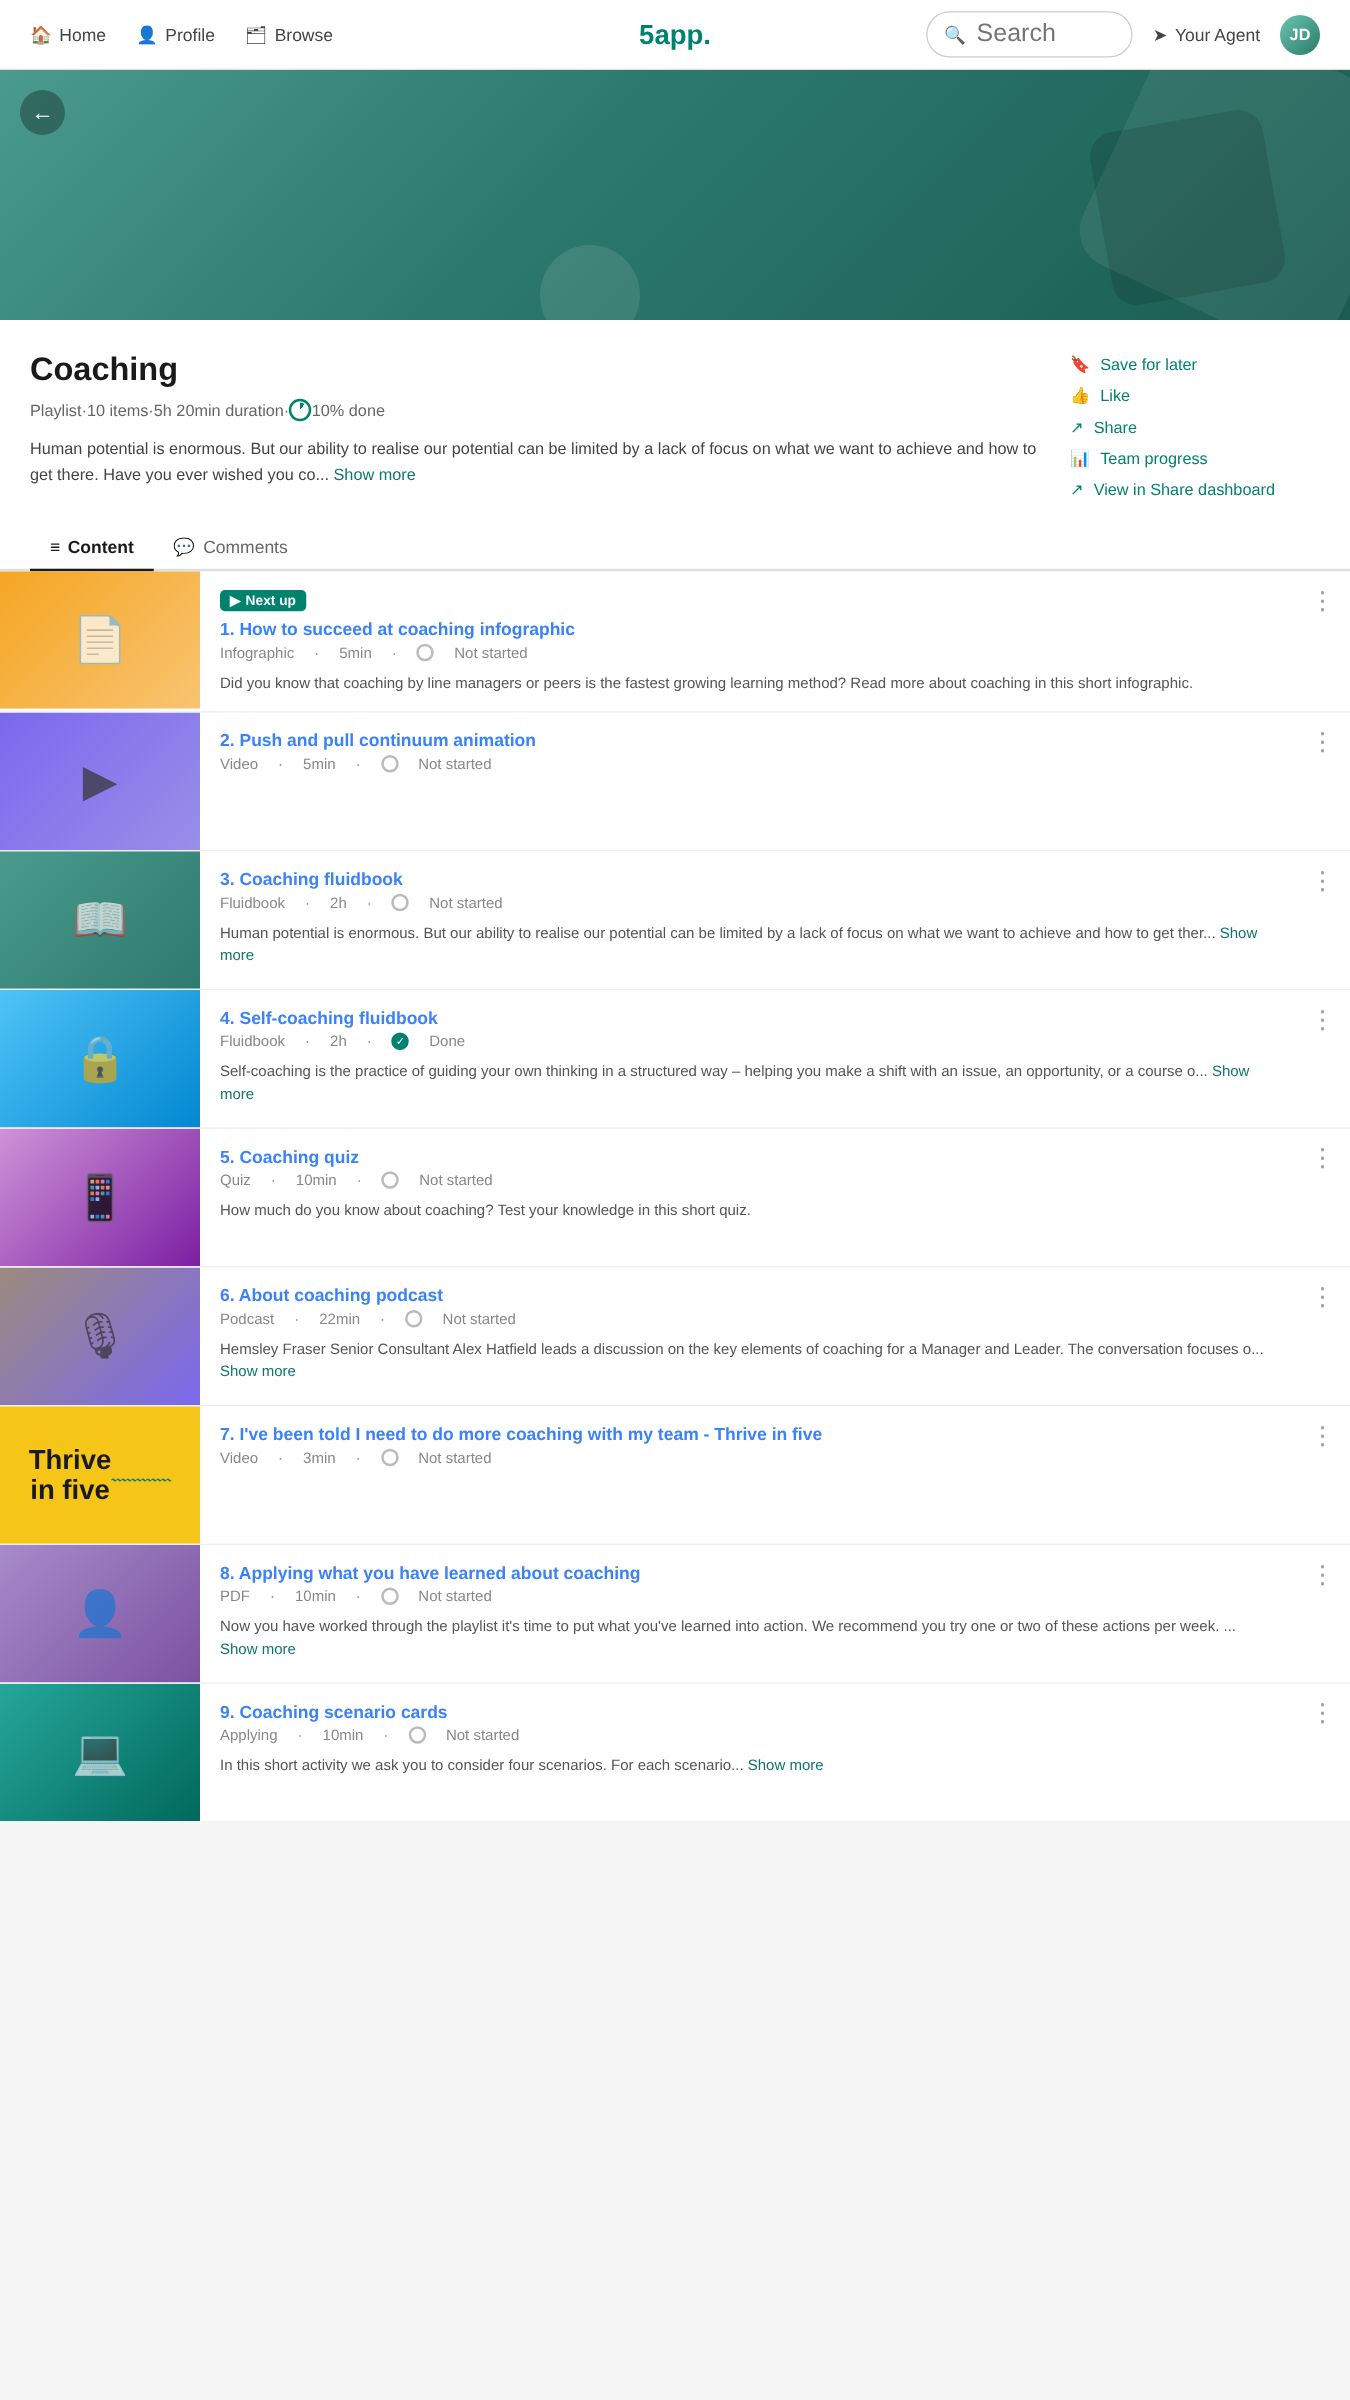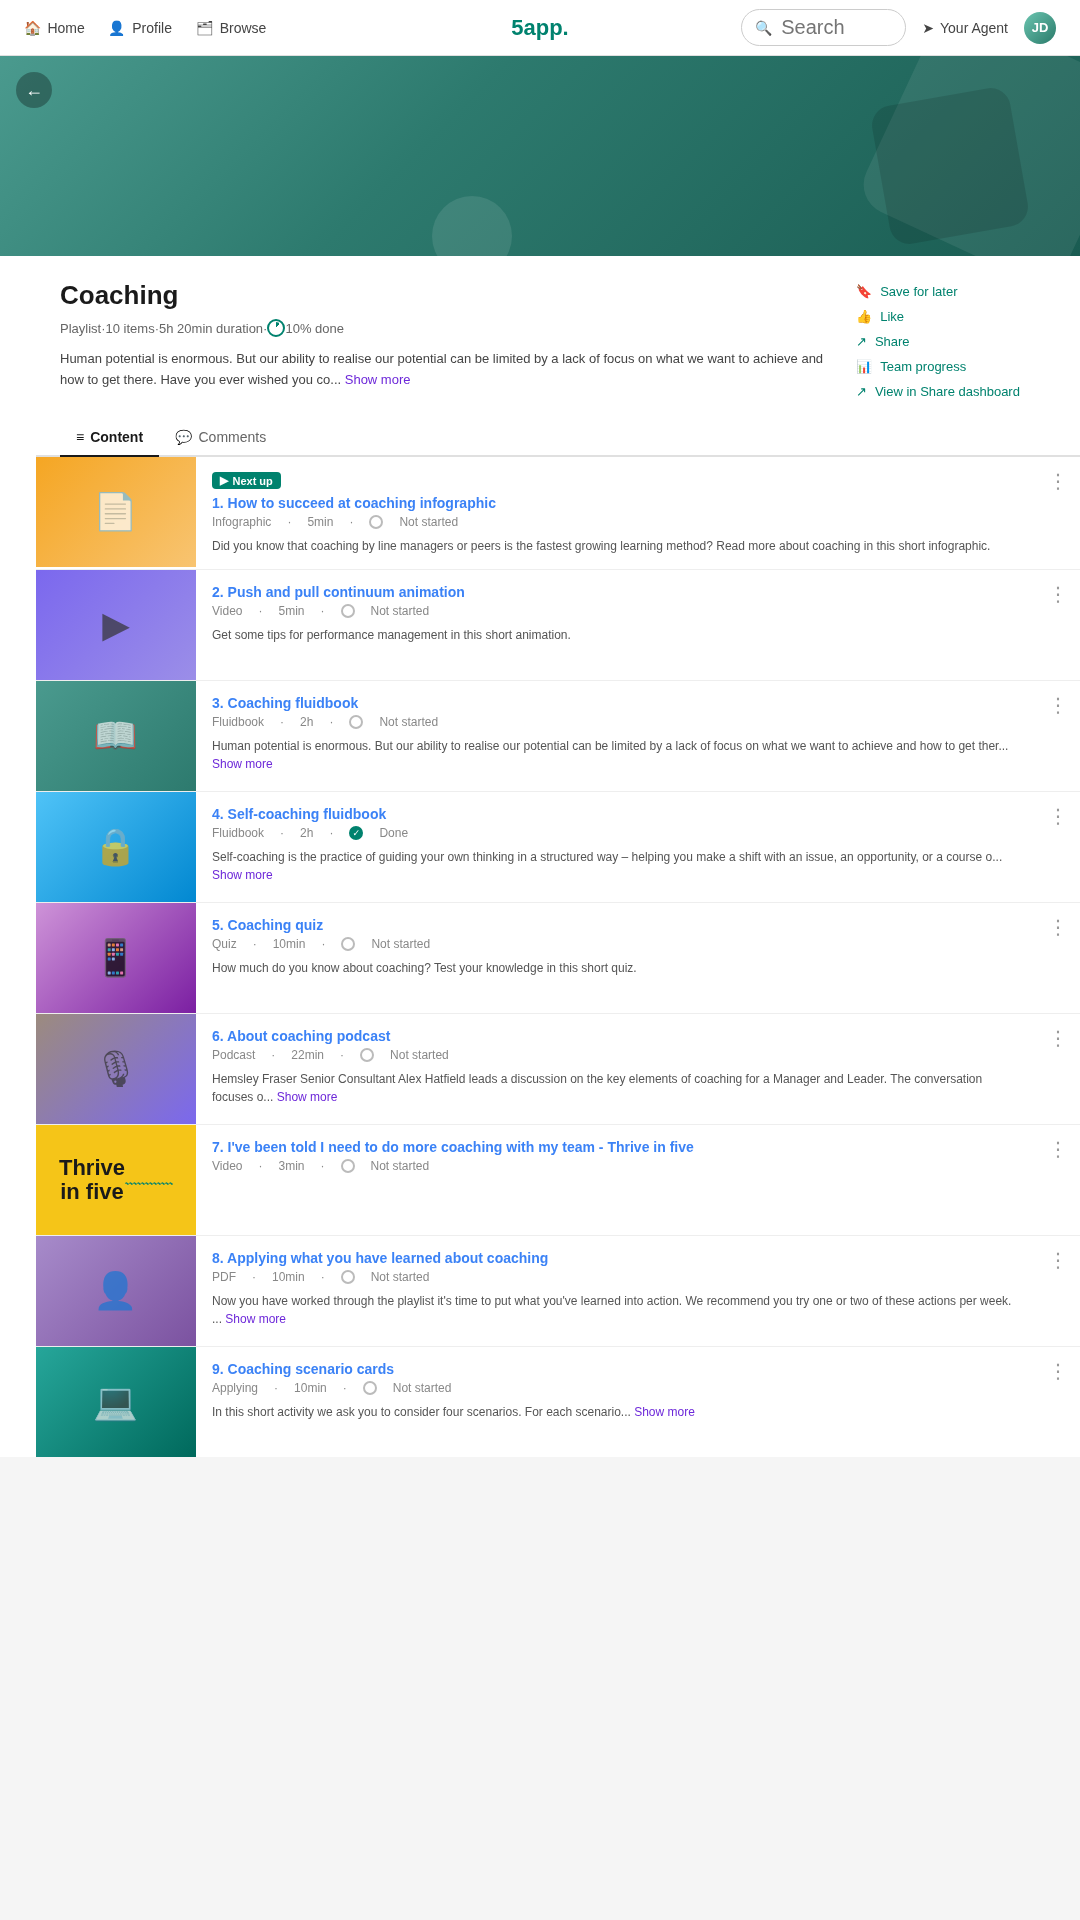--- a/index.html
+++ b/index.html
@@ -18,31 +18,31 @@
     .avatar { width: 32px; height: 32px; border-radius: 50%; background: linear-gradient(135deg, #6bc5b0, #2a7a6a); display: flex; align-items: center; justify-content: center; color: white; font-size: 13px; font-weight: 600; }
 
     
     .hero { background: linear-gradient(135deg, #4a9a8e 0%, #2d7a6e 40%, #1a5c52 100%); height: 200px; position: relative; overflow: hidden; display: flex; align-items: center; justify-content: center; }
     .hero-back { position: absolute; top: 16px; left: 16px; background: rgba(0,0,0,0.3); border-radius: 50%; width: 36px; height: 36px; display: flex; align-items: center; justify-content: center; color: white; cursor: pointer; font-size: 18px; }
     .hero-shape { position: absolute; right: -30px; top: -20px; width: 220px; height: 220px; background: rgba(255,255,255,0.08); border-radius: 30px; transform: rotate(25deg); }
     .hero-shape2 { position: absolute; right: 60px; top: 40px; width: 140px; height: 140px; background: rgba(0,0,0,0.12); border-radius: 20px; transform: rotate(-10deg); }
     .hero-shape3 { position: absolute; left: 40%; bottom: -20px; width: 80px; height: 80px; background: rgba(255,255,255,0.1); border-radius: 50%; }
 
     
-    .main-container { background: #fff; padding-left: 36px; }
+    .main-container { background: #fff; }
 
     
     .playlist-section { display: flex; gap: 24px; padding: 24px 24px 0 24px; }
     .playlist-info { flex: 1; }
     .playlist-title { font-size: 26px; font-weight: 700; color: #1a1a1a; margin-bottom: 8px; }
     .playlist-meta { font-size: 13px; color: #666; display: flex; align-items: center; gap: 0; margin-bottom: 12px; }
     .progress-circle { width: 18px; height: 18px; border-radius: 50%; border: 2.5px solid #00826e; display: inline-flex; align-items: center; justify-content: center; position: relative; }
     .progress-circle::after { content: ''; position: absolute; top: 1px; left: 1px; width: 12px; height: 12px; border-radius: 50%; background: conic-gradient(#00826e 36deg, transparent 36deg); }
     .playlist-desc { font-size: 13px; color: #444; line-height: 1.6; }
-    .show-more-link { color: #6d28d9; text-decoration: none; cursor: pointer; }
+    .show-more-link { color: #0f766e; text-decoration: none; cursor: pointer; }
 
     .playlist-actions { display: flex; flex-direction: column; gap: 10px; min-width: 200px; padding-top: 4px; }
     .action-link { display: flex; align-items: center; gap: 8px; color: #00826e; font-size: 13px; text-decoration: none; cursor: pointer; }
 
     
     .tabs { display: flex; gap: 0; padding: 0 24px; margin-top: 20px; border-bottom: 2px solid #e0e0e0; }
     .tab { padding: 10px 16px; font-size: 14px; color: #666; cursor: pointer; display: flex; align-items: center; gap: 6px; border-bottom: 2px solid transparent; margin-bottom: -2px; }
     .tab.active { color: #1a1a1a; border-bottom: 2px solid #1a1a1a; font-weight: 600; }
 
     
@@ -211,23 +211,20 @@
 
       <div class="item-title">2. Push and pull continuum animation</div>
       <div class="item-meta">
         <span>Video</span>
         <span>·</span>
         <span>5min</span>
         <span>·</span>
         <span class="status-circle"></span>
         <span>Not started</span>
       </div>
-      <div class="item-desc">
-        Get some tips for performance management in this short animation. 
-      </div>
     </div>
     <div class="item-menu">
       <span class="three-dots">⋮</span>
     </div>
   </div>
       <div class="content-item">
     <div class="item-thumb">
       <div class="thumb-placeholder thumb-3">
       <span class="thumb-icon">📖</span>
     </div>

